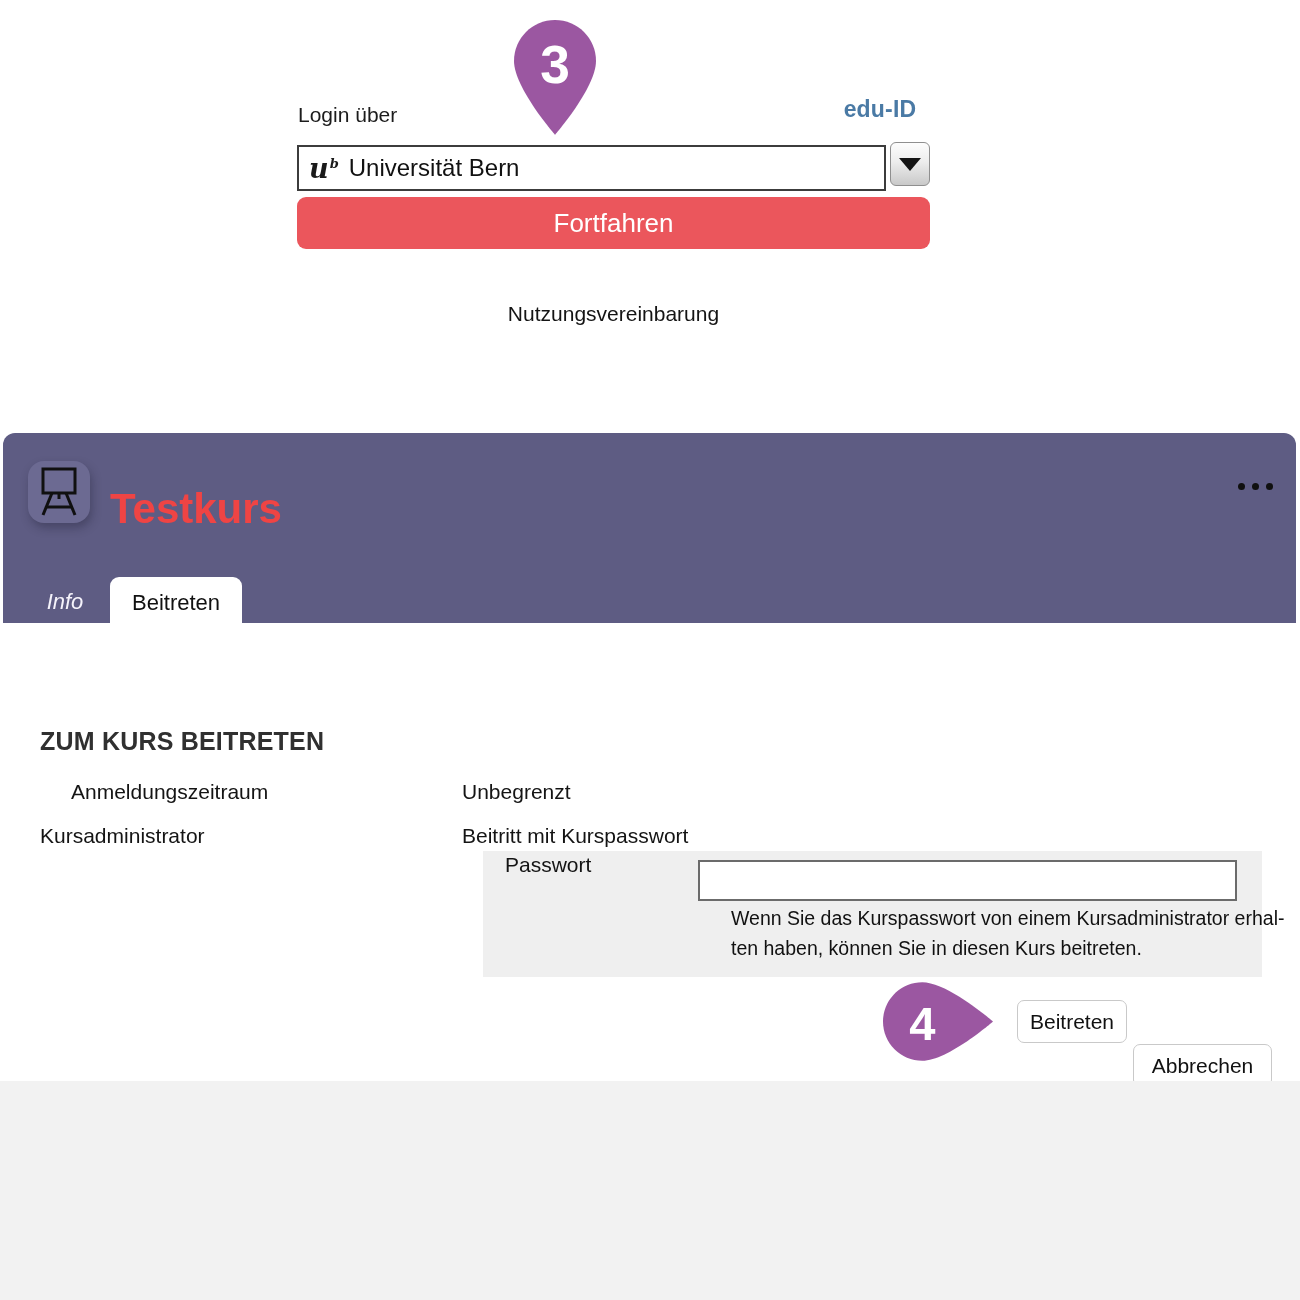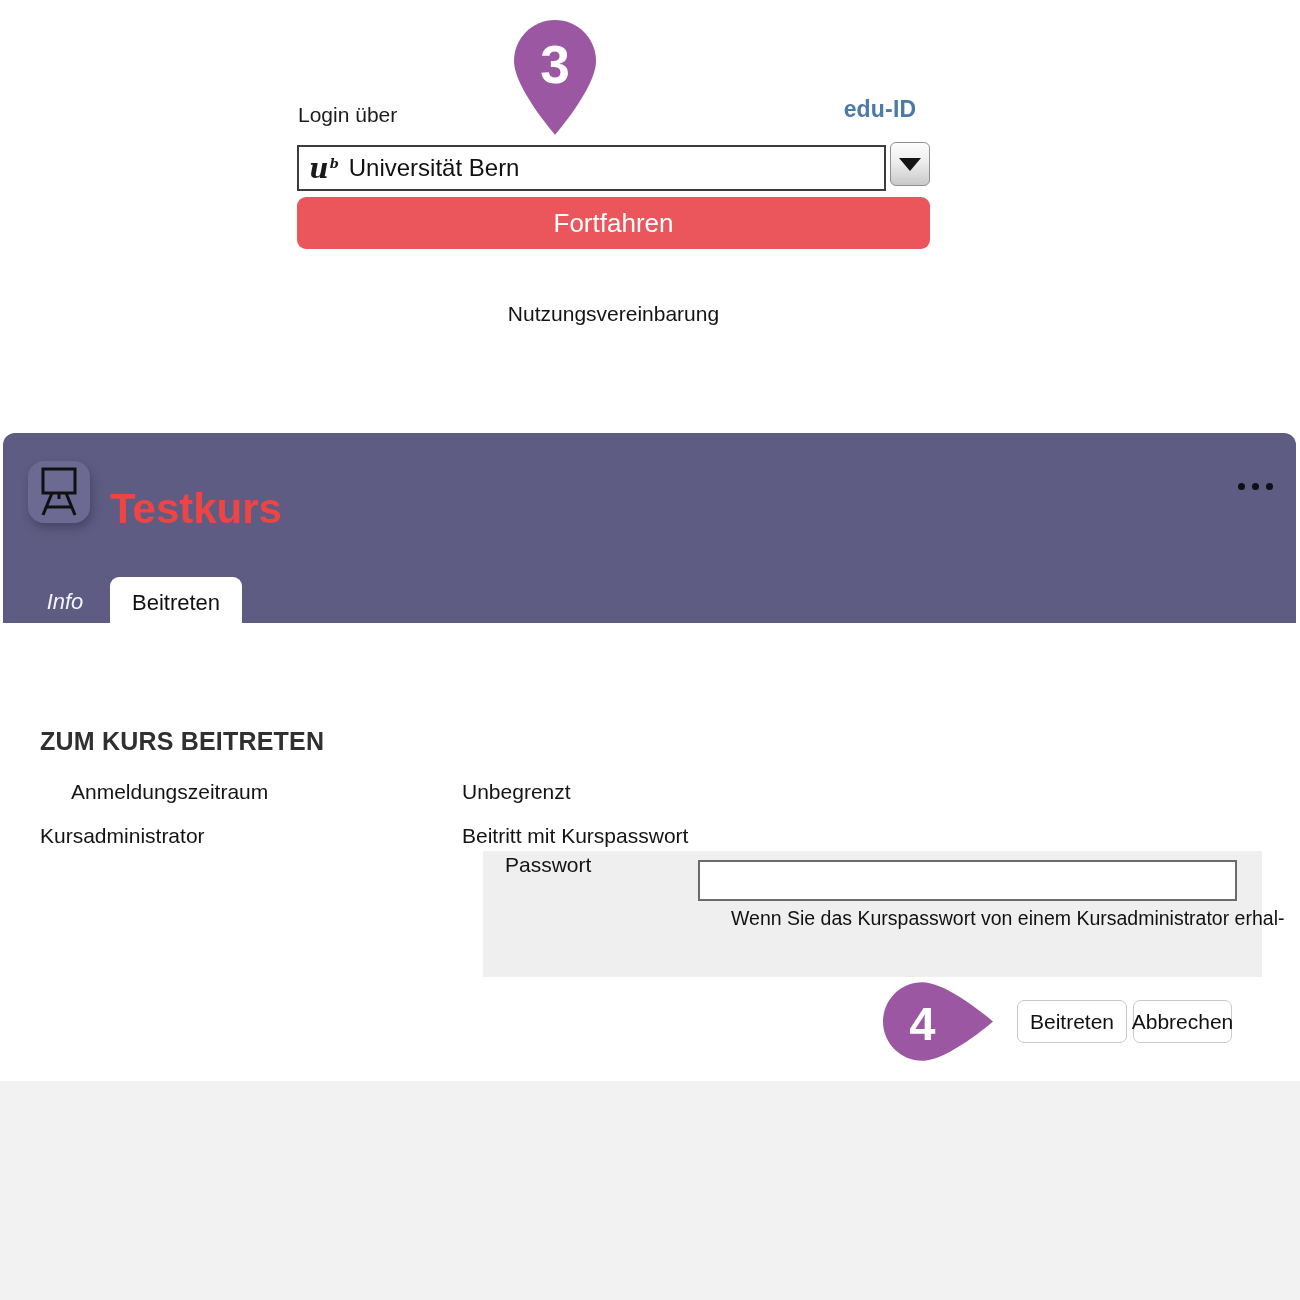--- a/index.html
+++ b/index.html
@@ -137,23 +137,24 @@
 <div class="abs rowtext" style="left:462px;top:824px;">Beitritt mit Kurspasswort</div>
 
 <div class="abs form-box"></div>
 
 <div class="abs rowtext" style="left:505px;top:853px;">Passwort</div>
 
 <input class="abs pw-input" type="text" value="" style="">
 
 <div class="abs help" style="left:699px;top:903px;width:560px;">
   <div>Wenn Sie das Kurspasswort von einem Kursadministrator erhal-</div>
+  <div>ten haben, können Sie in diesen Kurs beitreten.</div>
 </div>
 
 <svg class="abs" style="left:883px;top:982px;" width="110" height="79" viewBox="0 0 112 80">
   <path d="M0 40 C0 17.9 17.9 0 40 0 C66 0 112 40 112 40 C112 40 66 80 40 80 C17.9 80 0 62.1 0 40 Z" fill="#9b57a1"></path>
   <text x="40" y="42" text-anchor="middle" dominant-baseline="central" font-size="48" class="marker-num">4</text>
 </svg>
 
 <button class="abs btn-light" style="left:1017px;top:1000px;width:110px;">Beitreten</button>
-<button class="abs btn-light" style="left:1133px;top:1000px;width:99px;">Abbrechen</button>
+<button class="abs btn-light" style="left:1133px;top:1044px;width:139px;">Abbrechen</button>
 
 <div class="abs footer"></div>
 
 </body></html>

